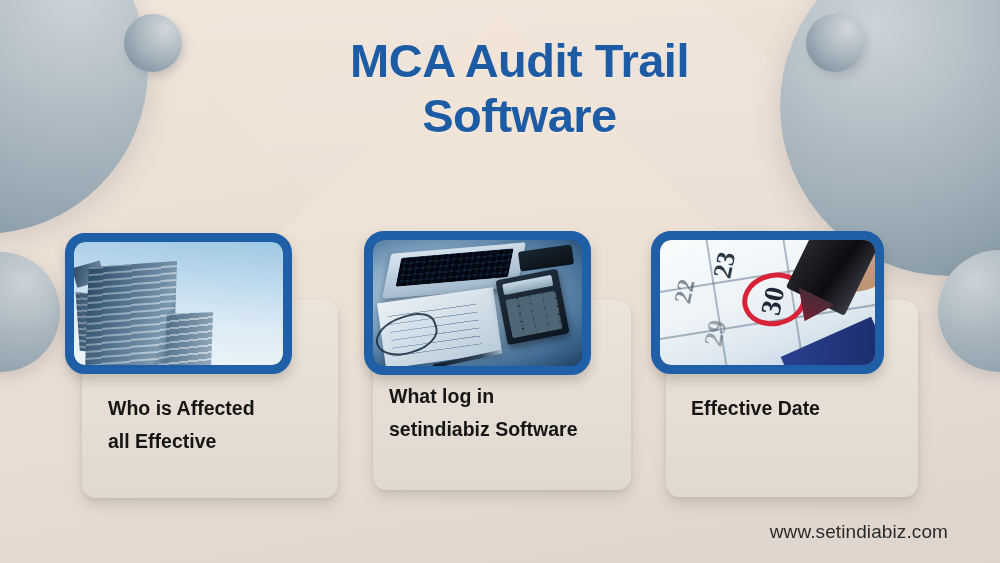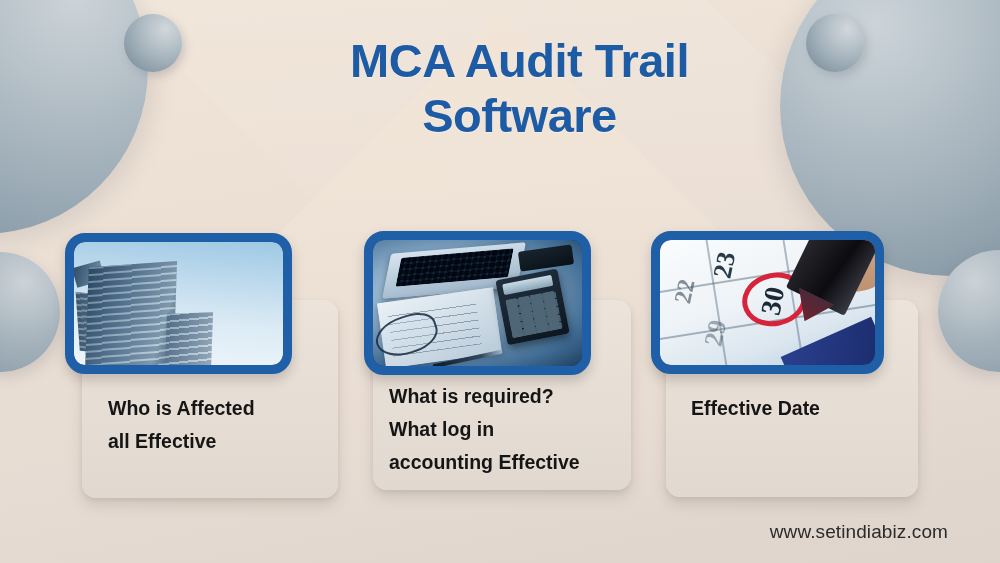--- a/index.html
+++ b/index.html
@@ -244,23 +244,22 @@
       <div class="sky"></div>
       <div class="twr twrD"></div>
       <div class="twr twrB"></div>
       <div class="twr twrA"></div>
       <div class="twr twrC"></div>
     </div>
   </div>
 
   <div class="card" style="left:373px; top:300px; width:258px; height:190px;">
     <div class="card-text" style="top:80px; left:16px;">
-      <span class="ln">What is required?</span>
       <span class="ln">What log in</span>
-      <span class="ln">accounting Effective</span>
+      <span class="ln">setindiabiz Software</span>
     </div>
   </div>
 
   <div class="thumb" style="left:364px; top:231px; width:227px; height:144px;">
     <div class="inner blur">
       <div class="deskbg"></div>
       <div class="lap">
           <div class="keys"></div>
         </div>
       <div class="stapler"></div>

